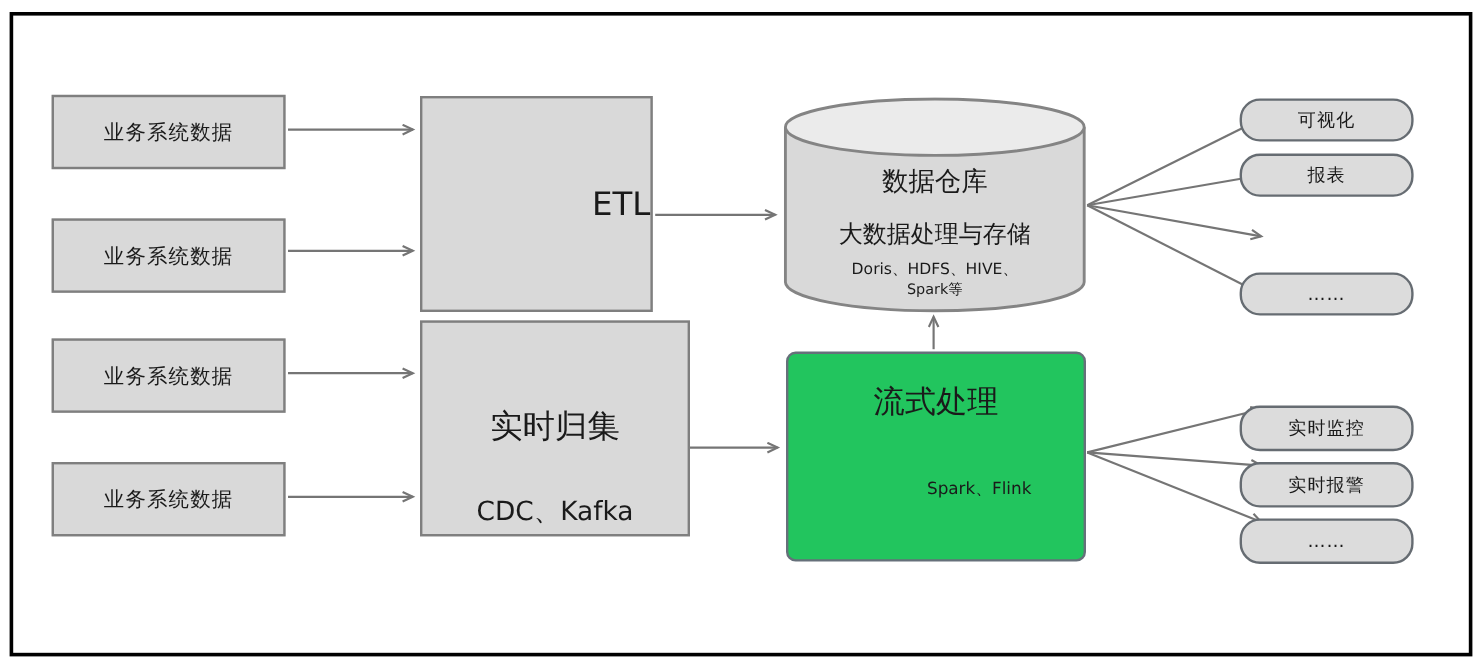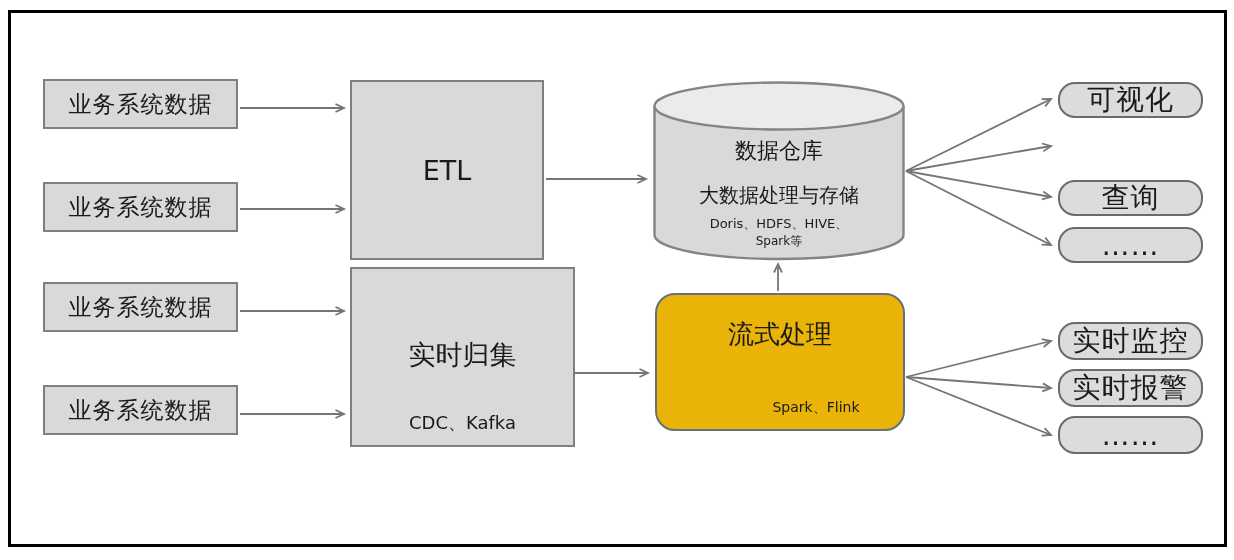--- a/index.html
+++ b/index.html
@@ -35,70 +35,71 @@
     background: #d9d9d9;
     border: 2px solid #7f7f7f;
     display: flex;
     align-items: center;
     justify-content: center;
     text-align: center;
   }
   .source {
     left: 43px;
     width: 195px;
-    height: 50px;
-    font-size: 23px;
+    height: 62px;
+    font-size: 17px;
     letter-spacing: 1px;
   }
   .bigbox {
     left: 350px;
     width: 194px;
     height: 180px;
     flex-direction: column;
+    align-items: flex-end;
   }
   .bigbox .title { font-size: 27px; }
-  .bigbox .subtitle { font-size: 18px; }
+  .bigbox .subtitle { font-size: 22px; }
   .cylinder-wrap {
     position: absolute;
     left: 653px; top: 81px;
     width: 252px; height: 180px;
   }
   .cylinder-wrap svg { position: absolute; left: 0; top: 0; }
   .cyl-text {
     position: absolute;
     left: 0; width: 100%;
     text-align: center;
   }
   .stream {
     position: absolute;
     left: 655px; top: 293px;
-    width: 250px; height: 138px;
+    width: 250px; height: 175px;
     box-sizing: border-box;
-    background: #eab308;
+    background: #22c55e;
     border: 2.5px solid #66707a;
-    border-radius: 20px;
+    border-radius: 8px;
   }
   .stream .cyl-text { left: 0; }
   .pill {
     position: absolute;
-    left: 1058px;
+    left: 1033px;
     width: 145px;
     box-sizing: border-box;
     background: #dcdcdc;
     border: 2px solid #666c72;
     border-radius: 17px;
     display: flex;
     align-items: center;
     justify-content: center;
-    font-size: 28px;
+    font-size: 15px;
     letter-spacing: 1px;
     text-align: right;
   }
   .pill.top { height: 36px; }
-  .pill.bot { height: 38px; }
+  .pill.bot { height: 38px; margin-top: 16px; }
 </style>
 </head>
 <body>
 
 <div class="canvas">
 
   <div class="frame"></div>
 
   <svg class="arrows" viewBox="0 0 1234 560" xmlns="http://www.w3.org/2000/svg">
     <defs>
@@ -158,22 +159,22 @@
   </div>
 
   <div class="stream">
     <div class="cyl-text" style="top:22px; font-size:26px;">流式处理</div>
     <div class="cyl-text" style="top:104px; font-size:14px;padding-left:36px;">Spark、Flink</div>
   </div>
 
   <div class="pill top" style="top:82px">
     <span>可视化</span>
   </div>
-  <div class="pill top" style="top:180px">
-    <span>查询</span>
+  <div class="pill top" style="top:128px">
+    <span>报表</span>
   </div>
   <div class="pill top" style="top:227px">
     <span>……</span>
   </div>
 
   <div class="pill bot" style="top:322px">
     <span>实时监控</span>
   </div>
   <div class="pill bot" style="top:369px">
     <span>实时报警</span>

